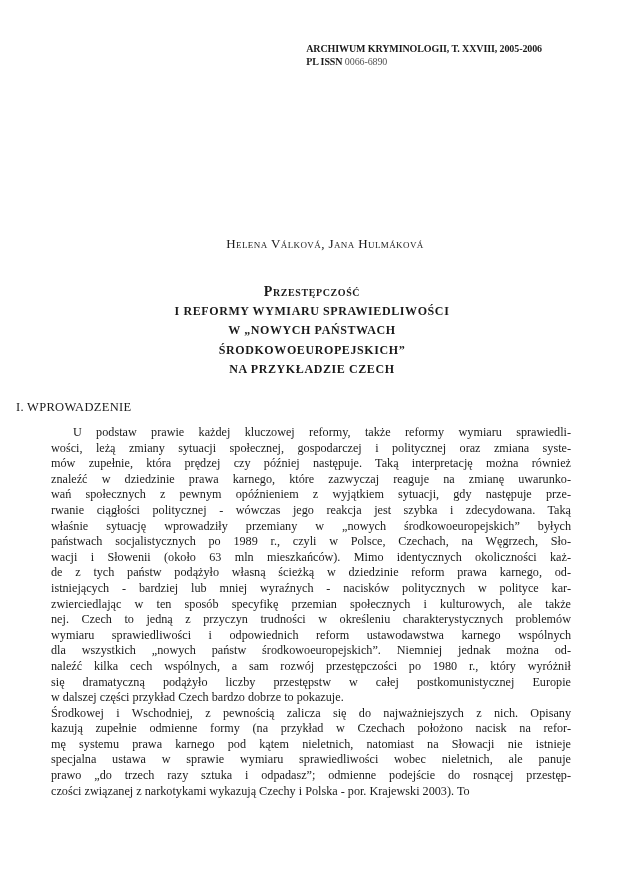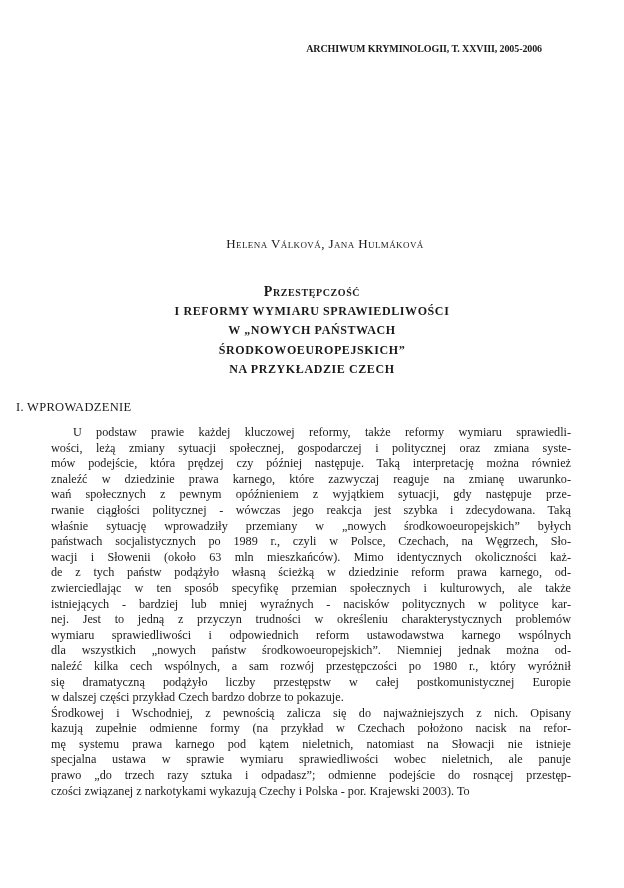--- a/index.html
+++ b/index.html
@@ -32,49 +32,53 @@
     }
     .line { display: block; white-space: nowrap; text-align: justify; text-align-last: justify; height: 15.6px; }
     .line.last { text-align-last: left; }
     .line.indent { padding-left: 22px; }
   </style>
 </head>
 <body>
 
 <div class="header">
   <div>ARCHIWUM KRYMINOLOGII, T. XXVIII, 2005-2006</div>
+  <div>
+    <span>PL ISSN</span>
+    <span class="issn-num">0066-6890</span>
+  </div>
 </div>
 
 <div class="authors">Helena Válková, Jana Hulmáková</div>
 
 <div class="title">
   <div class="first">Przestępczość</div>
   <div>i reformy wymiaru sprawiedliwości</div>
   <div>w „nowych państwach</div>
   <div>środkowoeuropejskich”</div>
   <div>na przykładzie Czech</div>
 </div>
 
 <div class="section">I. WPROWADZENIE</div>
 
 <div class="body">
   <div id="para-0">
       <span class="line indent">U podstaw prawie każdej kluczowej reformy, także reformy wymiaru sprawiedli-</span>
       <span class="line">wości, leżą zmiany sytuacji społecznej, gospodarczej i politycznej oraz zmiana syste-</span>
-      <span class="line">mów podejście, która prędzej czy później następuje. Taką interpretację można również</span>
+      <span class="line">mów zupełnie, która prędzej czy później następuje. Taką interpretację można również</span>
       <span class="line">znaleźć w dziedzinie prawa karnego, które zazwyczaj reaguje na zmianę uwarunko-</span>
       <span class="line">wań społecznych z pewnym opóźnieniem z wyjątkiem sytuacji, gdy następuje prze-</span>
       <span class="line">rwanie ciągłości politycznej - wówczas jego reakcja jest szybka i zdecydowana. Taką</span>
       <span class="line">właśnie sytuację wprowadziły przemiany w „nowych środkowoeuropejskich” byłych</span>
       <span class="line">państwach socjalistycznych po 1989 r., czyli w Polsce, Czechach, na Węgrzech, Sło-</span>
       <span class="line">wacji i Słowenii (około 63 mln mieszkańców). Mimo identycznych okoliczności każ-</span>
       <span class="line">de z tych państw podążyło własną ścieżką w dziedzinie reform prawa karnego, od-</span>
+      <span class="line">istniejących - bardziej lub mniej wyraźnych - nacisków politycznych w polityce kar-</span>
       <span class="line">zwierciedlając w ten sposób specyfikę przemian społecznych i kulturowych, ale także</span>
-      <span class="line">istniejących - bardziej lub mniej wyraźnych - nacisków politycznych w polityce kar-</span>
-      <span class="line">nej. Jest to jedną z przyczyn trudności w określeniu charakterystycznych problemów</span>
+      <span class="line">nej. Czech to jedną z przyczyn trudności w określeniu charakterystycznych problemów</span>
       <span class="line">wymiaru sprawiedliwości i odpowiednich reform ustawodawstwa karnego wspólnych</span>
       <span class="line">dla wszystkich „nowych państw środkowoeuropejskich”. Niemniej jednak można od-</span>
       <span class="line">naleźć kilka cech wspólnych, a sam rozwój przestępczości po 1980 r., który wyróżnił</span>
       <span class="line">się dramatyczną podążyło liczby przestępstw w całej postkomunistycznej Europie</span>
       <span class="line last">w dalszej części przykład Czech bardzo dobrze to pokazuje.</span>
       <span class="line">Środkowej i Wschodniej, z pewnością zalicza się do najważniejszych z nich. Opisany</span>
     </div>
   <div id="para-1">
       <span class="line">kazują zupełnie odmienne formy (na przykład w Czechach położono nacisk na refor-</span>
       <span class="line">mę systemu prawa karnego pod kątem nieletnich, natomiast na Słowacji nie istnieje</span>

